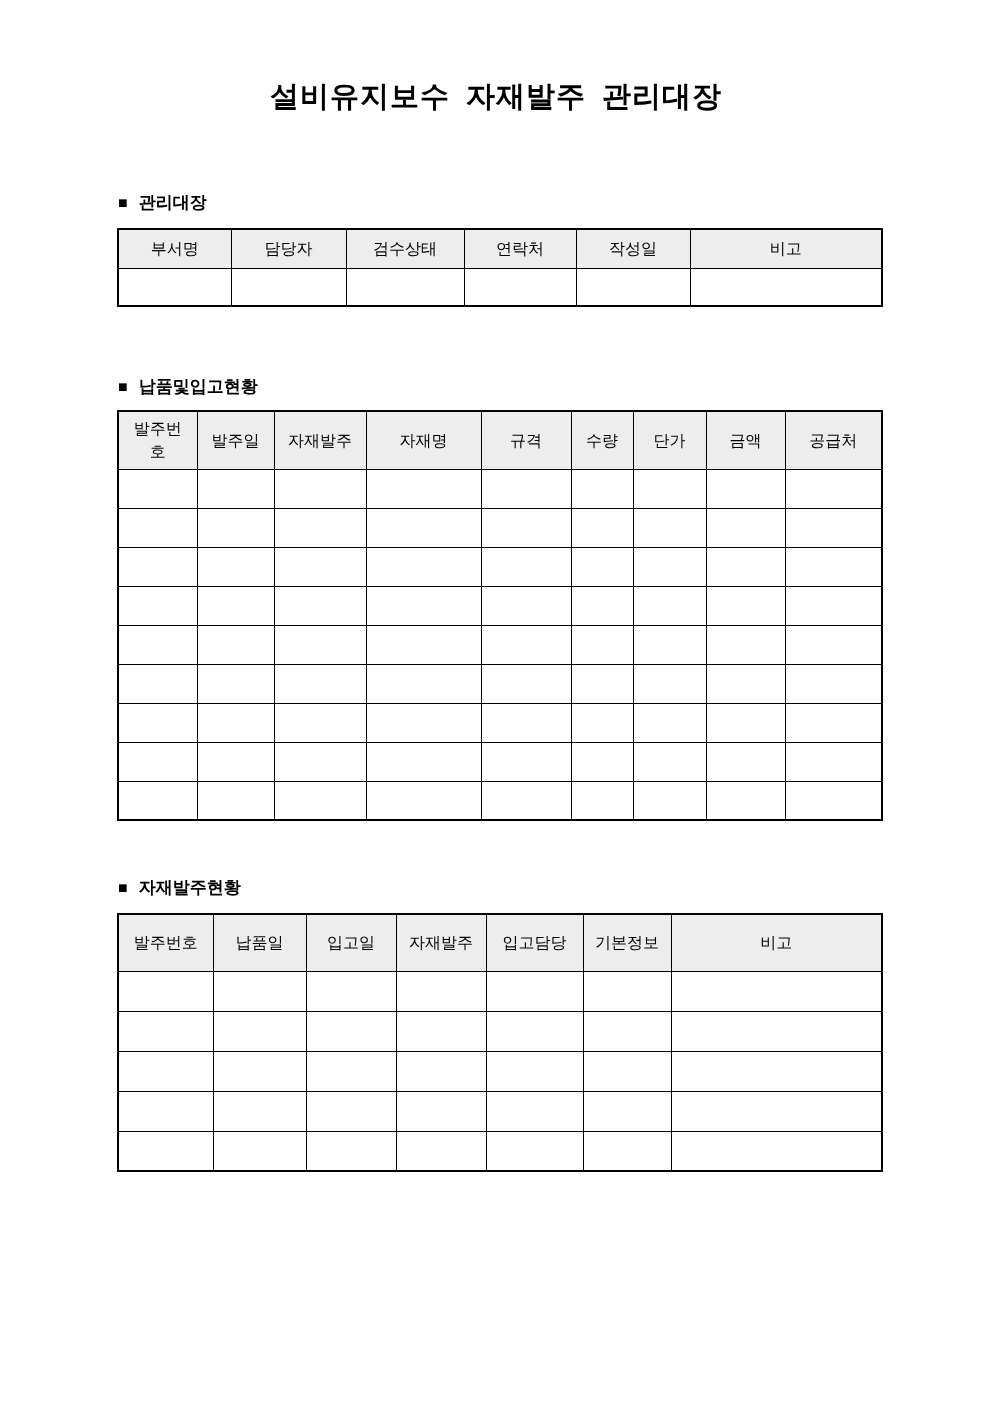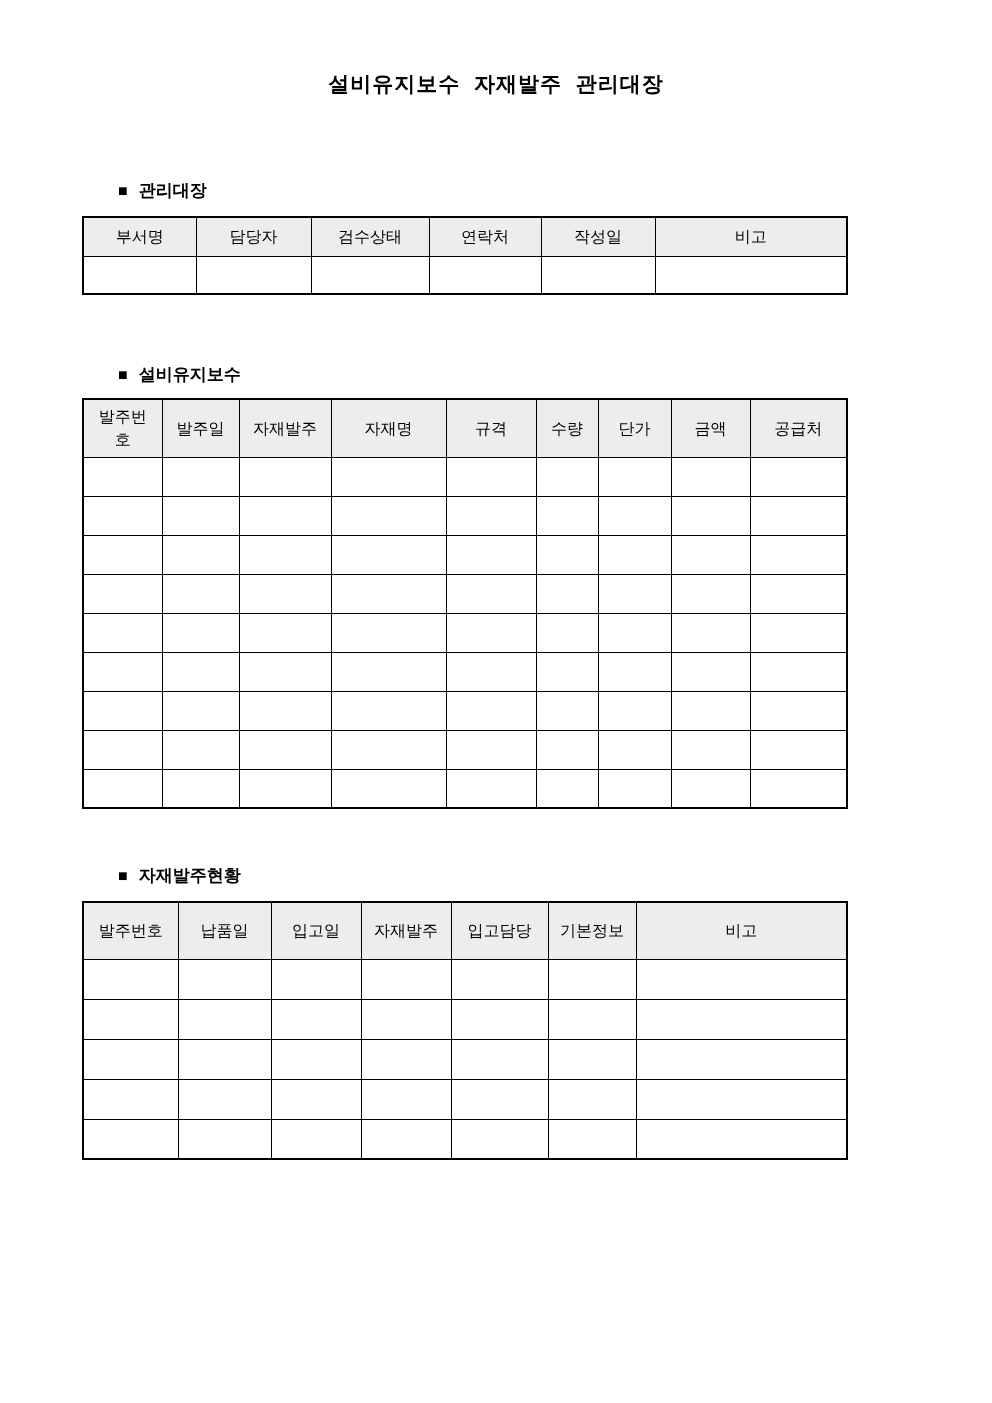--- a/index.html
+++ b/index.html
@@ -10,24 +10,24 @@
     color: #000000;
   }
   .page {
     position: relative;
     width: 992px;
     height: 1403px;
     background: #ffffff;
     overflow: hidden;
   }
   .doc-title {
-    margin: 0;
+    margin: 12px;
     padding-top: 64px;
     text-align: center;
-    font-size: 21px;
+    font-size: 29px;
     line-height: 40px;
     font-weight: bold;
     letter-spacing: 1px;
     word-spacing: 7px;
   }
   .section-heading {
     display: flex;
     align-items: center;
     margin-left: 118px;
     font-size: 17px;
@@ -35,21 +35,21 @@
     font-weight: bold;
   }
   .sh1 { margin-top: 76px; }
   .sh2 { margin-top: 69px; }
   .sh3 { margin-top: 56px; }
   .bullet {
     font-size: 16px;
     margin-right: 11px;
   }
   table.grid {
-    margin-left: 82px;
+    margin-left: 117px;
     border-collapse: collapse;
     table-layout: fixed;
     border: 2px solid #000000;
     width: 764px;
   }
   .t1 { margin-top: 14px; }
   .t2 { margin-top: 12px; }
   .t3 { margin-top: 14px; }
   table.grid th, table.grid td {
     border: 1px solid #000000;
@@ -118,21 +118,21 @@
           <td></td>
           <td></td>
           <td></td>
           <td></td>
       </tr>
     </tbody>
   </table>
 
   <div class="section-heading sh2">
     <span class="bullet">■</span>
-    <span>설비유지보수</span>
+    <span>납품및입고현황</span>
   </div>
 
   <table class="grid t2">
     <colgroup>
       <col style="width:79px">
         <col style="width:77px">
         <col style="width:92px">
       <col style="width:115px">
         <col style="width:90px">
         <col style="width:62px">

